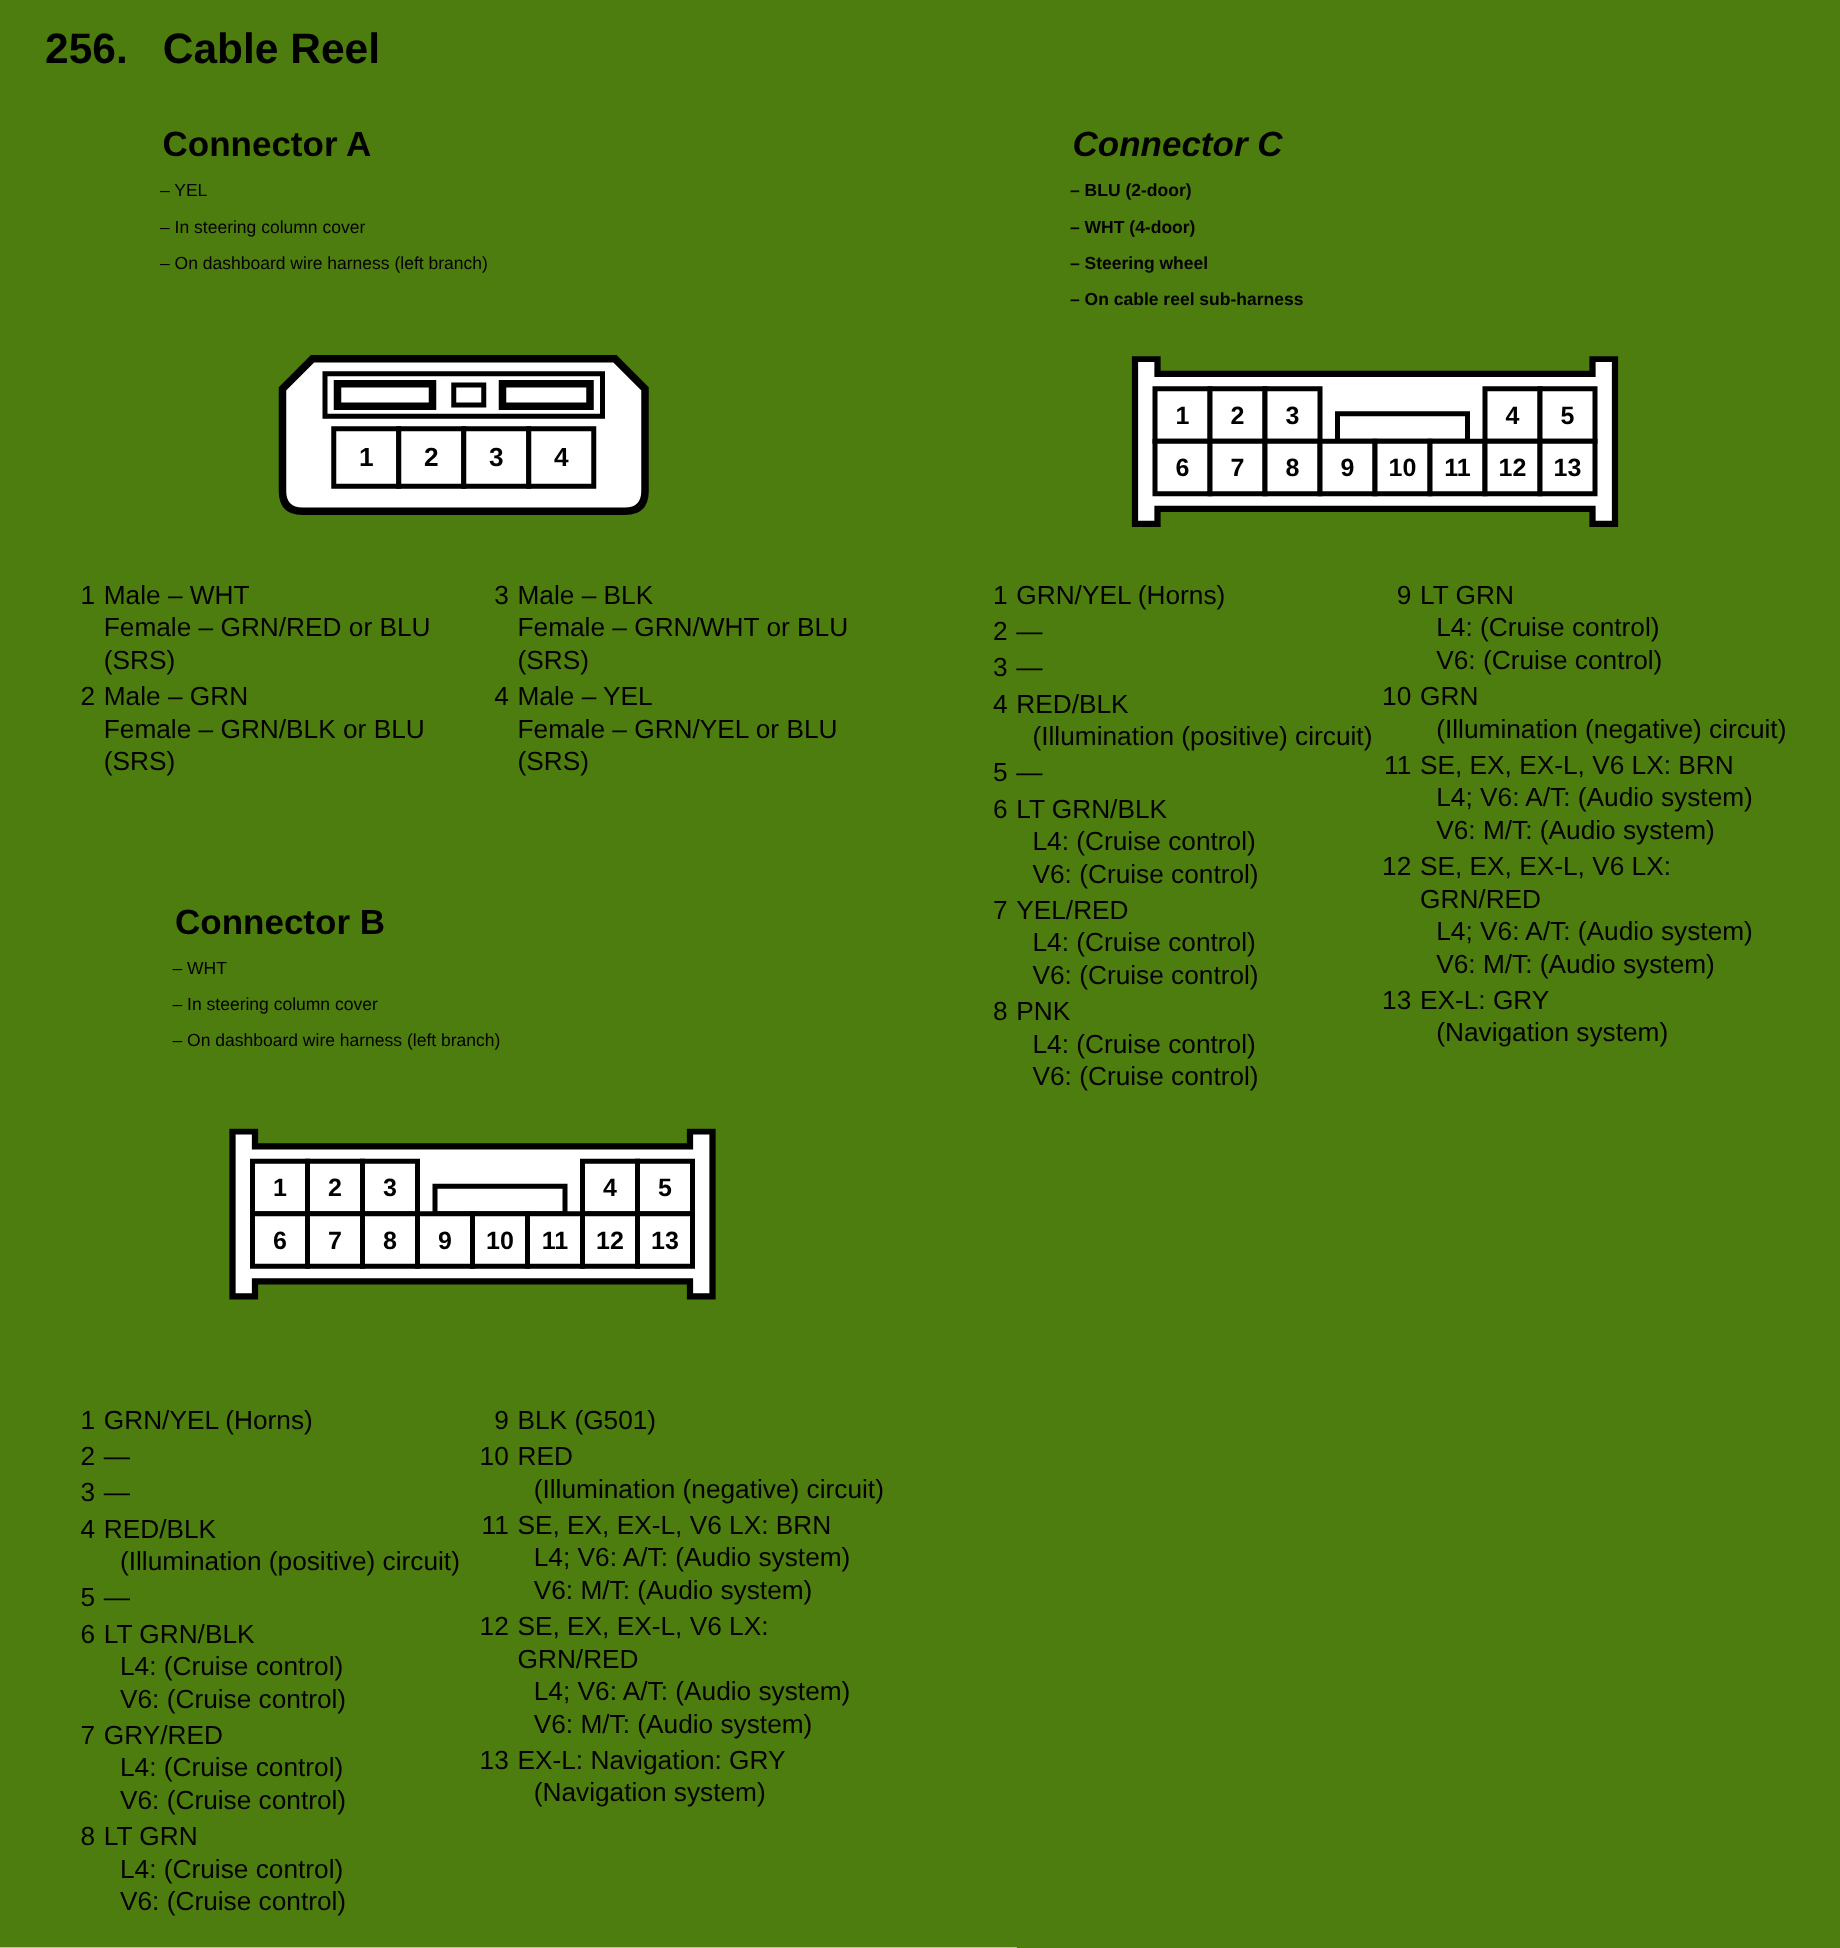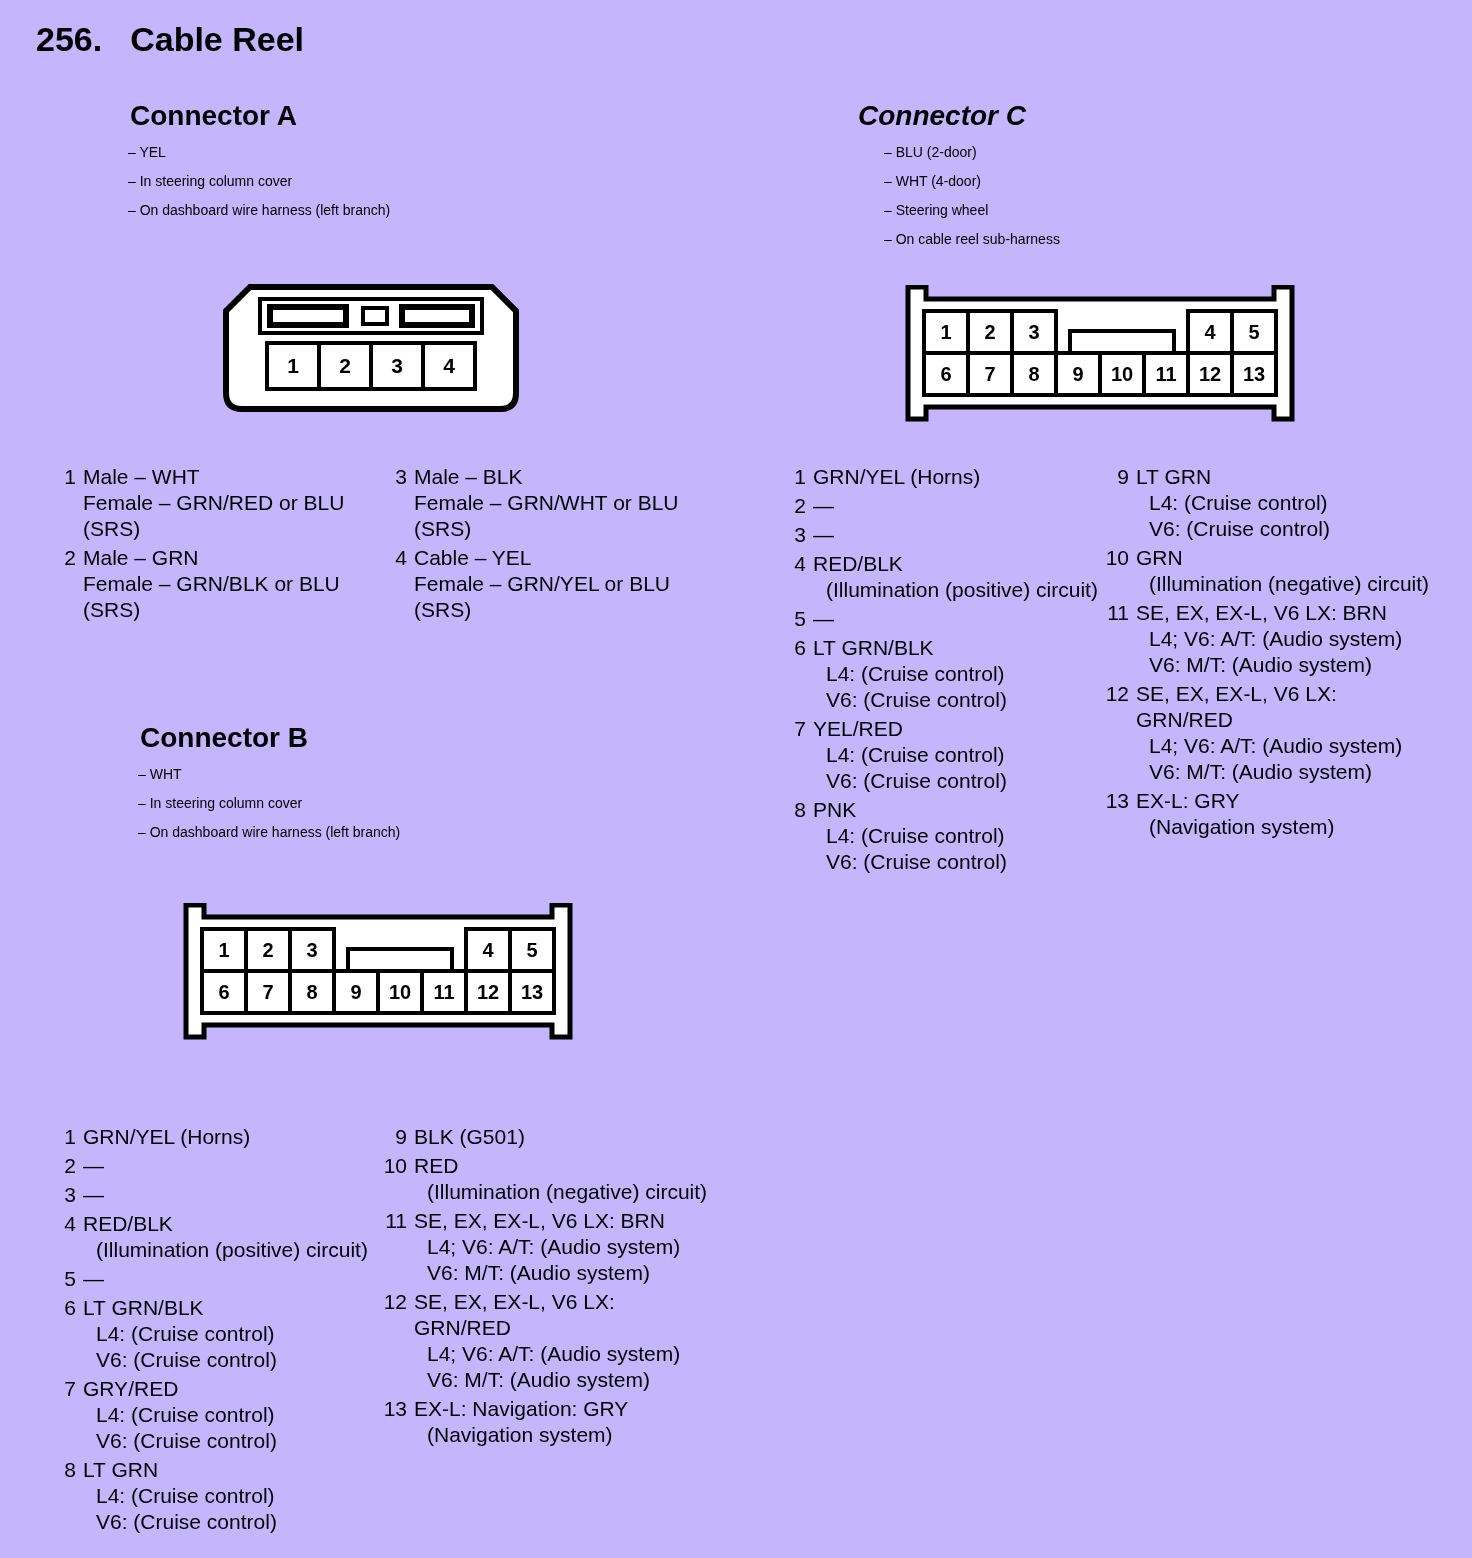--- a/index.html
+++ b/index.html
@@ -1,17 +1,17 @@
 <!DOCTYPE html>
 <html><head>
 <meta charset="utf-8">
 <style>
   * { margin:0; padding:0; box-sizing:border-box; }
   html,body { background:#ffffff; }
-  .page { position:relative; width:1472px; height:1558px; background:#c4b5fd;
+  .page { position:relative; width:1472px; height:1558px; background:#4d7c0f;
           font-family:"Liberation Sans", sans-serif; color:#000; overflow:hidden; }
   .title { position:absolute; left:36px; top:20px; font-size:34px; font-weight:bold;
            display:flex; gap:28px; }
   .section-heading { position:absolute; font-size:28px; font-weight:bold; }
   .notes { position:absolute; font-size:14px; line-height:29px; white-space:pre-line; }
   .conn-svg { position:absolute; }
   .pin-col { position:absolute; font-size:21px; line-height:26px; width:350px; }
   .pin-entry { display:flex; margin-bottom:3px; }
   .pin-num { width:24px; text-align:right; flex-shrink:0; margin-right:7px; }
   .pin-main { white-space:pre-line; }
@@ -77,29 +77,29 @@
       <span class="pin-num">3</span>
       <div>
           <div class="pin-main">Male – BLK
 Female – GRN/WHT or BLU
 (SRS)</div>
         </div>
     </div>
     <div class="pin-entry">
       <span class="pin-num">4</span>
       <div>
-          <div class="pin-main">Cable – YEL
+          <div class="pin-main">Male – YEL
 Female – GRN/YEL or BLU
 (SRS)</div>
         </div>
     </div>
   </div>
 
   <div class="section-heading" style="left:858px; top:100px;font-style:italic;">Connector C</div>
-  <div class="notes" style="left:884px; top:138px;">– BLU (2-door)
+  <div class="notes" style="left:856px; top:138px;font-weight:bold;">– BLU (2-door)
 – WHT (4-door)
 – Steering wheel
 – On cable reel sub-harness</div>
 
   <svg class="conn-svg" style="left:900px; top:285px;" width="400" height="140" viewBox="0 0 400 140">
     <path d="M8 2 H26 V14 H374 V2 H392 V134 H374 V122 H26 V134 H8 Z" fill="#fff" stroke="#000" stroke-width="5"></path>
     <rect x="170" y="46" width="104" height="22" fill="#fff" stroke="#000" stroke-width="4"></rect>
     <g stroke="#000" stroke-width="4" fill="#fff">
       <rect x="24" y="26" width="44" height="42"></rect>
         <rect x="68" y="26" width="44" height="42"></rect>

